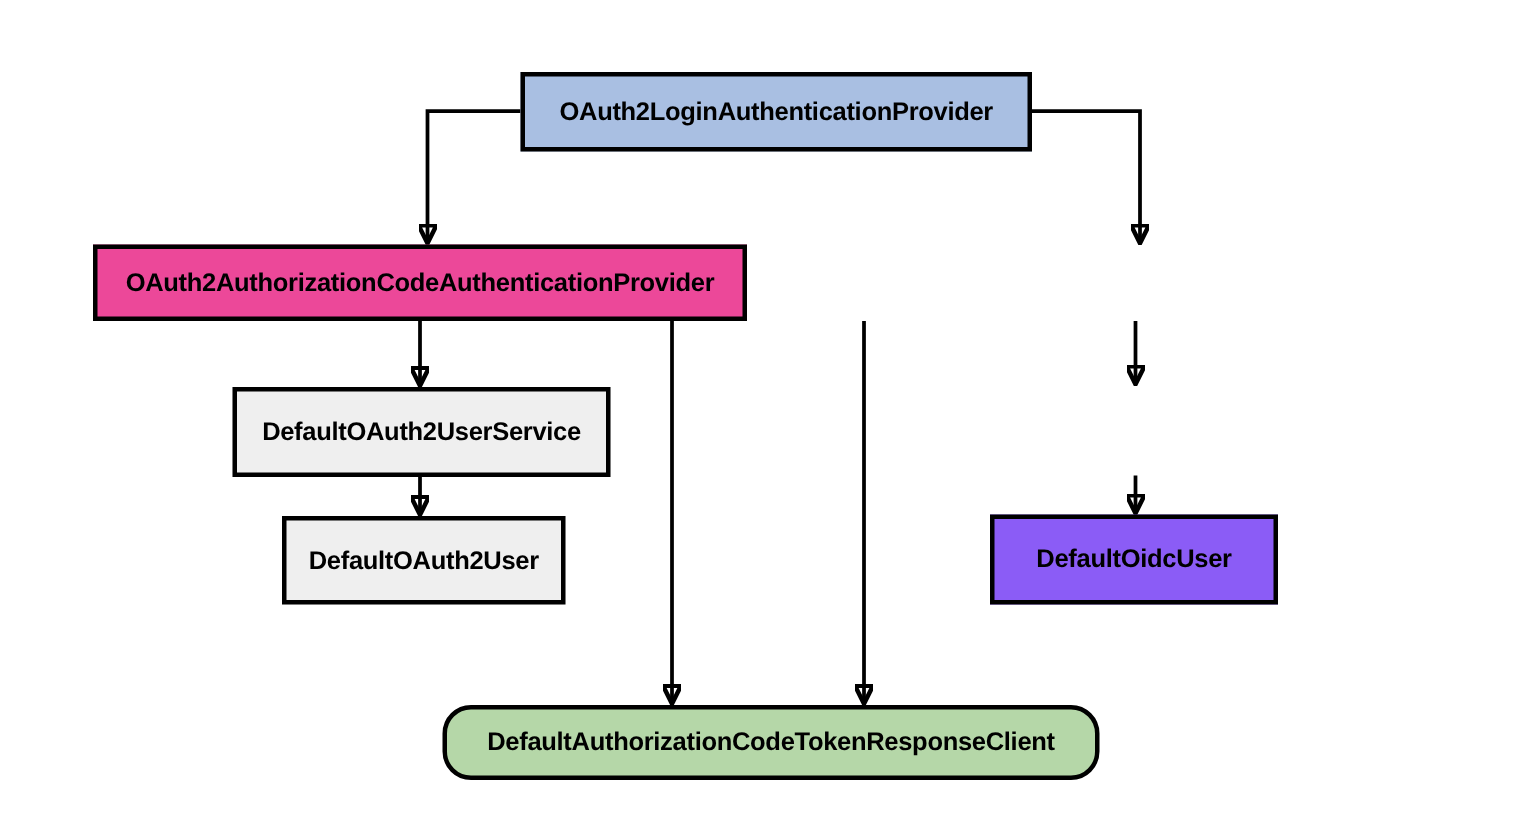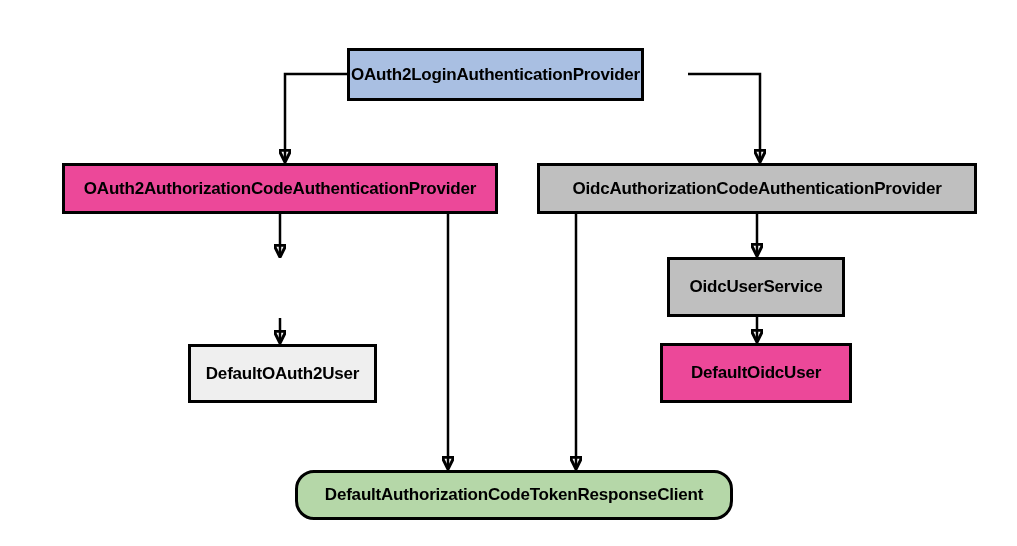--- a/index.html
+++ b/index.html
@@ -24,21 +24,21 @@
     justify-content: center;
     font-weight: 700;
     font-size: 17px;
     color: #000000;
     white-space: nowrap;
     text-align: center;
     padding: 0 6px;
     letter-spacing: -0.2px;
   }
   
-  #n-login          { left: 347px; top: 48px;  width: 297px; height: 53px; }
+  #n-login          { left: 347px; top: 48px;  width: 341px; height: 53px; }
   #n-oauth2-code    { left: 62px;  top: 163px; width: 436px; height: 51px; }
   #n-oidc-code      { left: 537px; top: 163px; width: 440px; height: 51px; }
   #n-oauth2-usersvc { left: 155px; top: 258px; width: 252px; height: 60px; }
   #n-oauth2-user    { left: 188px; top: 344px; width: 189px; height: 59px; }
   #n-oidc-usersvc   { left: 667px; top: 257px; width: 178px; height: 60px; }
   #n-oidc-user      { left: 660px; top: 343px; width: 192px; height: 60px; }
   #n-token-client   { left: 295px; top: 470px; width: 438px; height: 50px; }
 
   .edges {
     position: absolute;
@@ -71,24 +71,23 @@
     <path d="M757,214 L757,255" marker-end="url(#arrowhead)"></path>
     <path d="M757,317 L757,341" marker-end="url(#arrowhead)"></path>
     <path d="M448,214 L448,468" marker-end="url(#arrowhead)"></path>
     <path d="M576,214 L576,468" marker-end="url(#arrowhead)"></path>
   </svg>
 
   <div class="node" id="n-login" style="background: rgb(169, 191, 226);">OAuth2LoginAuthenticationProvider</div>
 
   <div class="node" id="n-oauth2-code" style="background: #ec4899;">OAuth2AuthorizationCodeAuthenticationProvider</div>
 
-  <div class="node" id="n-oidc-code" style="background: rgb(191, 191, 191);">OidcAuthorizationCodeAuthenticationProvider</div>
 
+  <div class="node" id="n-oauth2-usersvc" style="background: rgb(239, 239, 239);">DefaultOAuth2UserService</div>
 
   <div class="node" id="n-oauth2-user" style="background: rgb(239, 239, 239);">DefaultOAuth2User</div>
 
-  <div class="node" id="n-oidc-usersvc" style="background: rgb(191, 191, 191);">OidcUserService</div>
 
-  <div class="node" id="n-oidc-user" style="background: #ec4899;">DefaultOidcUser</div>
+  <div class="node" id="n-oidc-user" style="background: #8b5cf6;">DefaultOidcUser</div>
 
   <div class="node" id="n-token-client" style="background: rgb(181, 215, 168); border-radius: 19px;">DefaultAuthorizationCodeTokenResponseClient</div>
 
 </div>
 
 </body></html>

